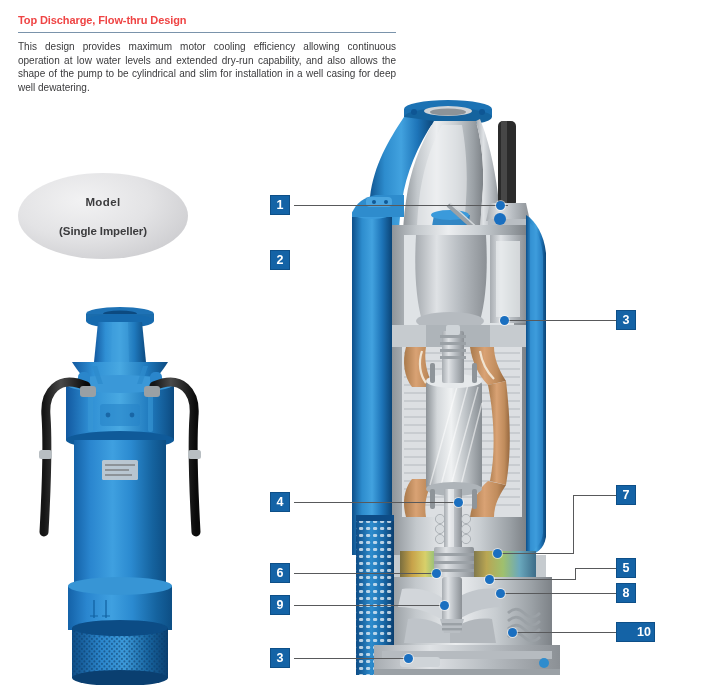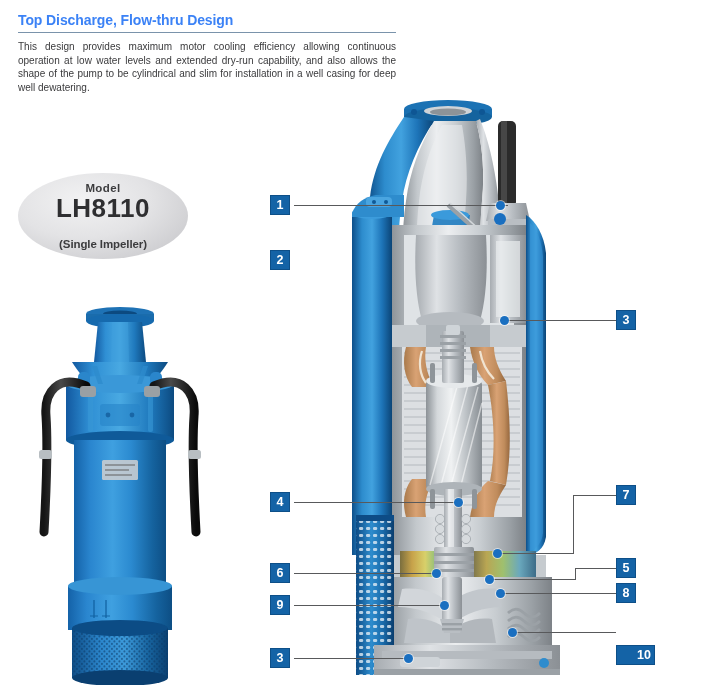--- a/index.html
+++ b/index.html
@@ -7,22 +7,22 @@
     width:707px;height:700px;position:relative;overflow:hidden;
     background:#ffffff;
     font-family:"Liberation Sans", sans-serif;
     color:#231f20;
   }
   .layer{position:absolute;}
 
   
   #header{left:18px;top:12px;width:378px;}
   #header-title{
-    font-size:14px;font-weight:bold;letter-spacing:-0.1px;
-    color:#3b82f6;line-height:16px;
+    font-size:11px;font-weight:bold;letter-spacing:-0.1px;
+    color:#ef4444;line-height:16px;
   }
   #header-rule{
     margin-top:4px;width:378px;height:1px;background:#7a93ab;
   }
   #header-body{
     margin-top:7px;font-size:10px;line-height:13.6px;
     color:#3a3a3c;text-align:justify;
   }
 
   
@@ -67,21 +67,20 @@
 <body>
 
 <div id="header" class="layer">
   <div id="header-title">Top Discharge, Flow-thru Design</div>
   <div id="header-rule"></div>
   <div id="header-body">This design provides maximum motor cooling efficiency allowing continuous operation at low water levels and extended dry-run capability, and also allows the shape of the pump to be cylindrical and slim for installation in a well casing for deep well dewatering.</div>
 </div>
 
 <div id="badge" class="layer">
   <div id="badge-model">Model</div>
-  <div id="badge-number">LH8110</div>
   <div id="badge-sub">(Single Impeller)</div>
 </div>
 
 <div id="photo" class="layer">
 <svg width="185" height="385" viewBox="0 0 185 385" xmlns="http://www.w3.org/2000/svg">
   <defs>
     <linearGradient id="bodyG" x1="0" y1="0" x2="1" y2="0">
       <stop offset="0" stop-color="#1462a8"></stop>
       <stop offset="0.18" stop-color="#2a86cf"></stop>
       <stop offset="0.42" stop-color="#3fa0e0"></stop>
@@ -443,15 +442,15 @@
 
   <div class="callout" style="left:270px;top:195px;">1</div>
   <div class="callout" style="left:270px;top:250px;">2</div>
   <div class="callout" style="left:616px;top:310px;">3</div>
   <div class="callout" style="left:270px;top:492px;">4</div>
   <div class="callout" style="left:616px;top:558px;">5</div>
   <div class="callout" style="left:270px;top:563px;">6</div>
   <div class="callout" style="left:616px;top:485px;">7</div>
   <div class="callout" style="left:616px;top:583px;">8</div>
   <div class="callout" style="left:270px;top:595px;">9</div>
-  <div class="callout" style="left:616px;top:645px;padding-left:20px;">10</div>
+  <div class="callout" style="left:616px;top:622px;padding-left:20px;">10</div>
   <div class="callout" style="left:270px;top:648px;">3</div>
 </div>
 
 </body></html>

